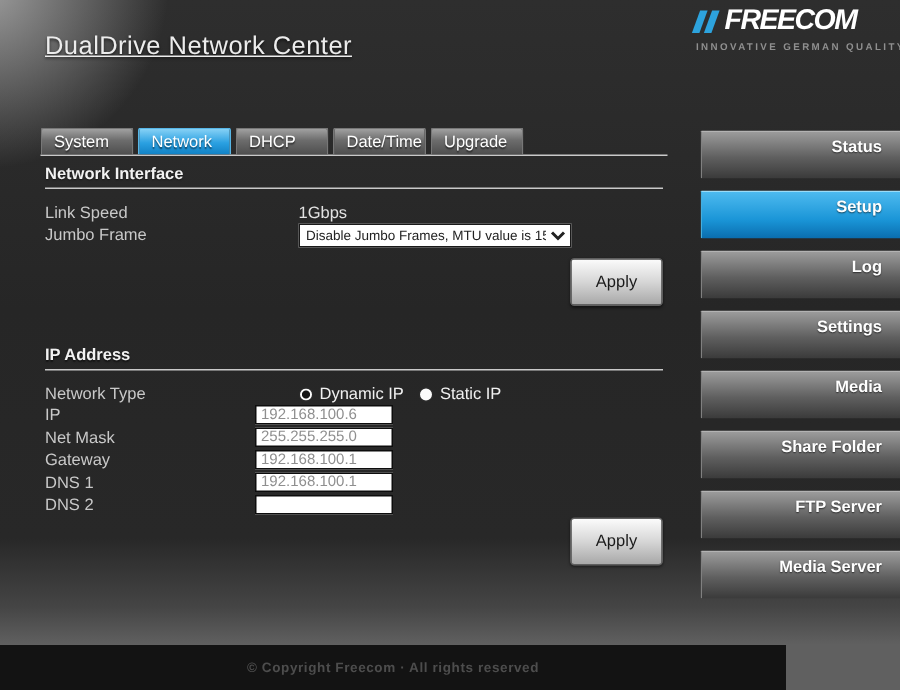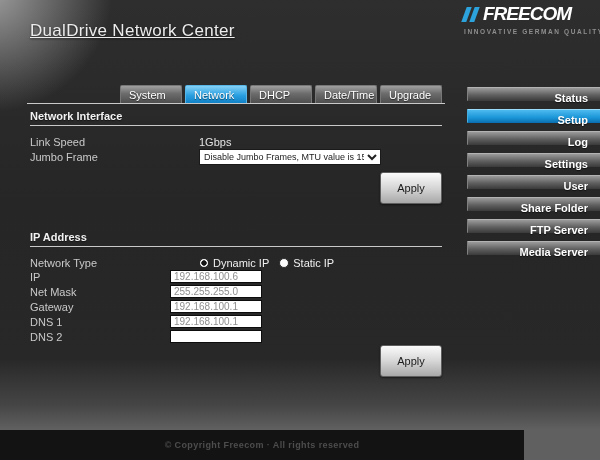--- a/index.html
+++ b/index.html
@@ -16,21 +16,21 @@
     text-decoration:underline;letter-spacing:.3px;text-shadow:0 1px 2px rgba(0,0,0,.6);
   }
   #logo{position:absolute;right:18px;top:3px;width:118px;}
   .logo-row{display:flex;align-items:center;}
   .slash{display:inline-block;width:5px;height:15px;background:#2da3dd;transform:skewX(-20deg);margin-right:3px;}
   .brand{font-size:19px;font-weight:bold;font-style:italic;color:#fff;letter-spacing:-1px;margin-left:3px;}
   .tagline{font-size:6.5px;color:#8f8f8f;letter-spacing:1.6px;margin-top:3px;white-space:nowrap;font-weight:bold;}
   
   #tab-bar{
     position:absolute;left:27px;top:85px;width:418px;height:18px;
-    border-bottom:1px solid #c9c9c9;display:flex;justify-content:flex-end;
+    border-bottom:1px solid #c9c9c9;display:flex;
   }
   .tab{
     width:62px;height:18px;line-height:18px;margin-right:3px;padding-left:8px;
     font-size:11px;color:#fff;cursor:pointer;text-shadow:0 1px 1px rgba(0,0,0,.55);
     background:linear-gradient(180deg,#a0a0a0 0%,#6c6c6c 45%,#4e4e4e 100%);
     border:1px solid #777;border-bottom:none;border-radius:2px 2px 0 0;box-sizing:border-box;
   }
   .tab.active{
     background:linear-gradient(180deg,#85d1f6 0%,#2aa0e1 55%,#1181c5 100%);
     border-color:#57b6e6;
@@ -69,21 +69,21 @@
   .field-row{display:flex;align-items:flex-end;height:13px;margin-bottom:2px;font-size:11px;}
   .flabel{width:140px;color:#c9c9c9;flex:none;}
   .tinput{
     width:92px;height:13px;box-sizing:border-box;font-size:10px;color:#8f8f8f;
     font-family:"Liberation Sans","DejaVu Sans",sans-serif;
     background:#fff;border:1px solid #0d0d0d;padding:0 3px;
   }
   
   #sidebar{position:absolute;right:0;top:87px;width:133px;}
   .side-btn{
-    height:14px;line-height:21px;margin-bottom:8px;text-align:right;padding-right:12px;
+    height:32px;line-height:21px;margin-bottom:8px;text-align:right;padding-right:12px;
     font-size:11px;font-weight:bold;color:#fff;cursor:pointer;box-sizing:border-box;
     text-shadow:0 1px 1px rgba(0,0,0,.6);
     background:linear-gradient(180deg,#9b9b9b 0%,#5f5f5f 55%,#3a3a3a 100%);
     border-top:1px solid #b3b3b3;border-left:1px solid #808080;border-radius:1px 0 0 1px;
   }
   .side-btn.active{
     background:linear-gradient(180deg,#4dbaef 0%,#1a95d7 60%,#0a6dae 100%);
     border-top:1px solid #9bdcf8;border-left:1px solid #45aede;
   }
   
@@ -182,21 +182,21 @@
       <button class="apply-btn">Apply</button>
     </div>
 
   </div>
 
   <div id="sidebar">
       <div class="side-btn">Status</div>
       <div class="side-btn active">Setup</div>
       <div class="side-btn">Log</div>
       <div class="side-btn">Settings</div>
-      <div class="side-btn">User</div>
+      <div class="side-btn">Media</div>
       <div class="side-btn">Share Folder</div>
       <div class="side-btn">FTP Server</div>
       <div class="side-btn">Media Server</div>
     </div>
 
   <div id="footer">
     <span>© Copyright Freecom · All rights reserved</span>
   </div>
 
 </div>

